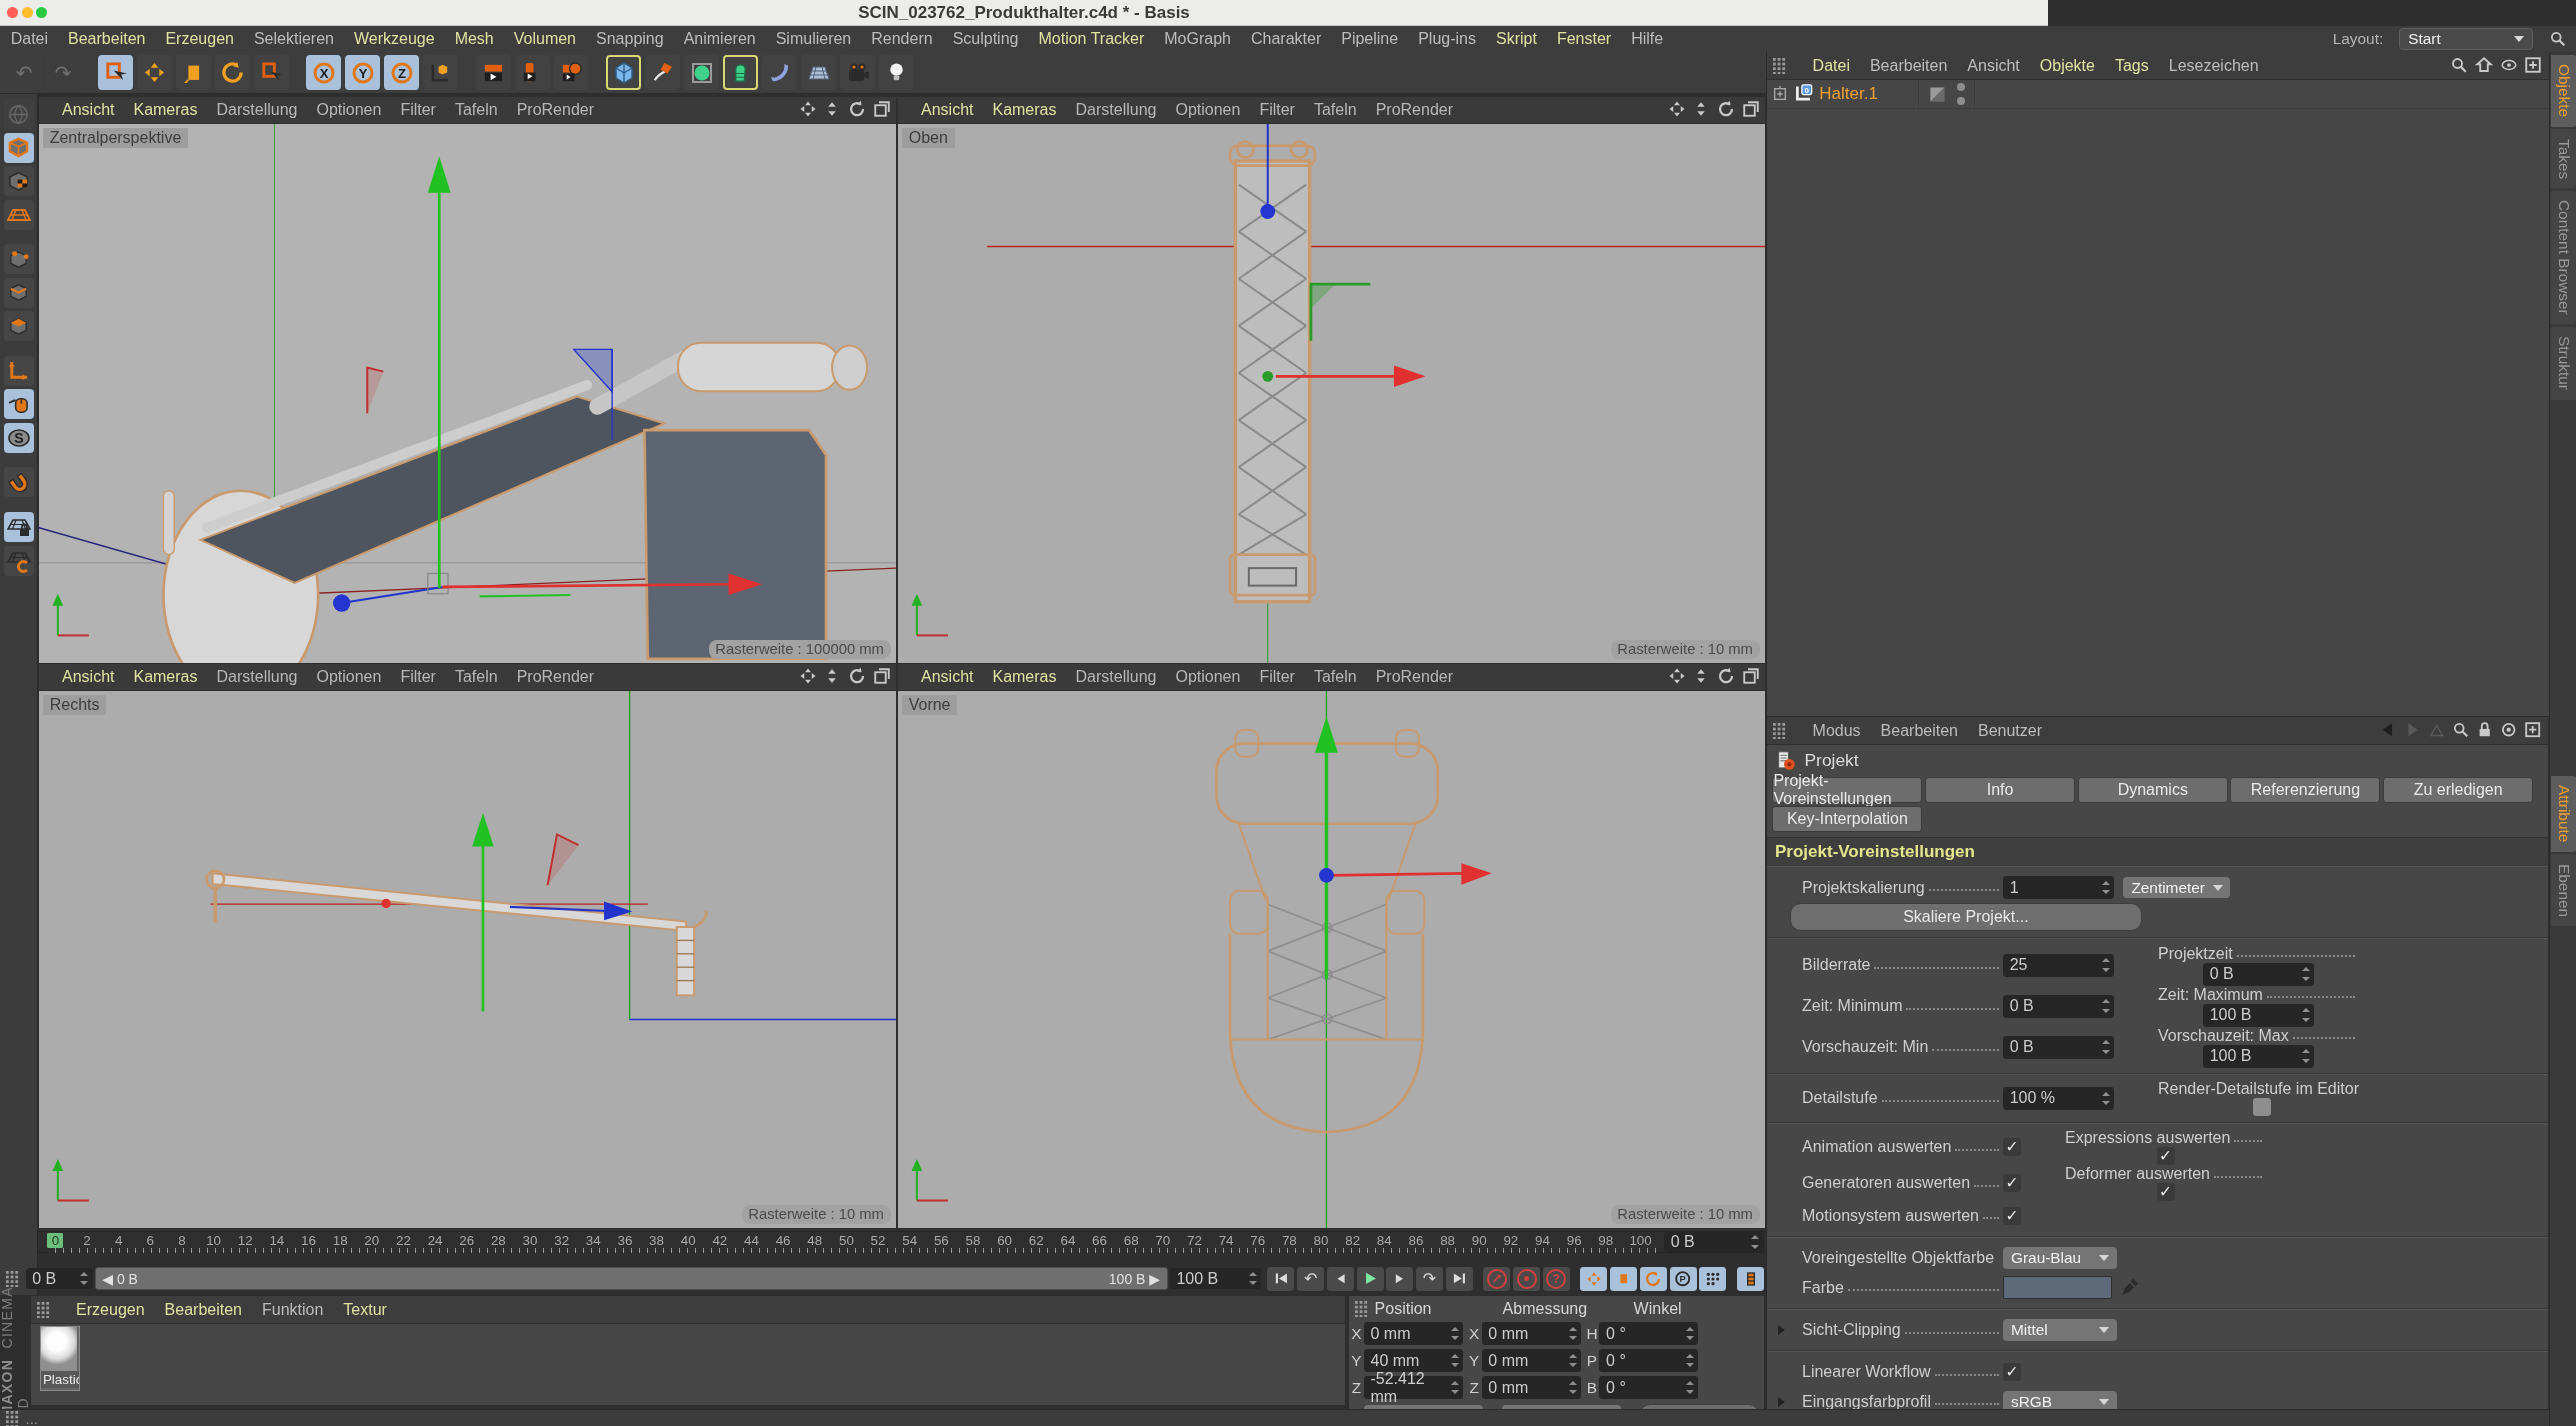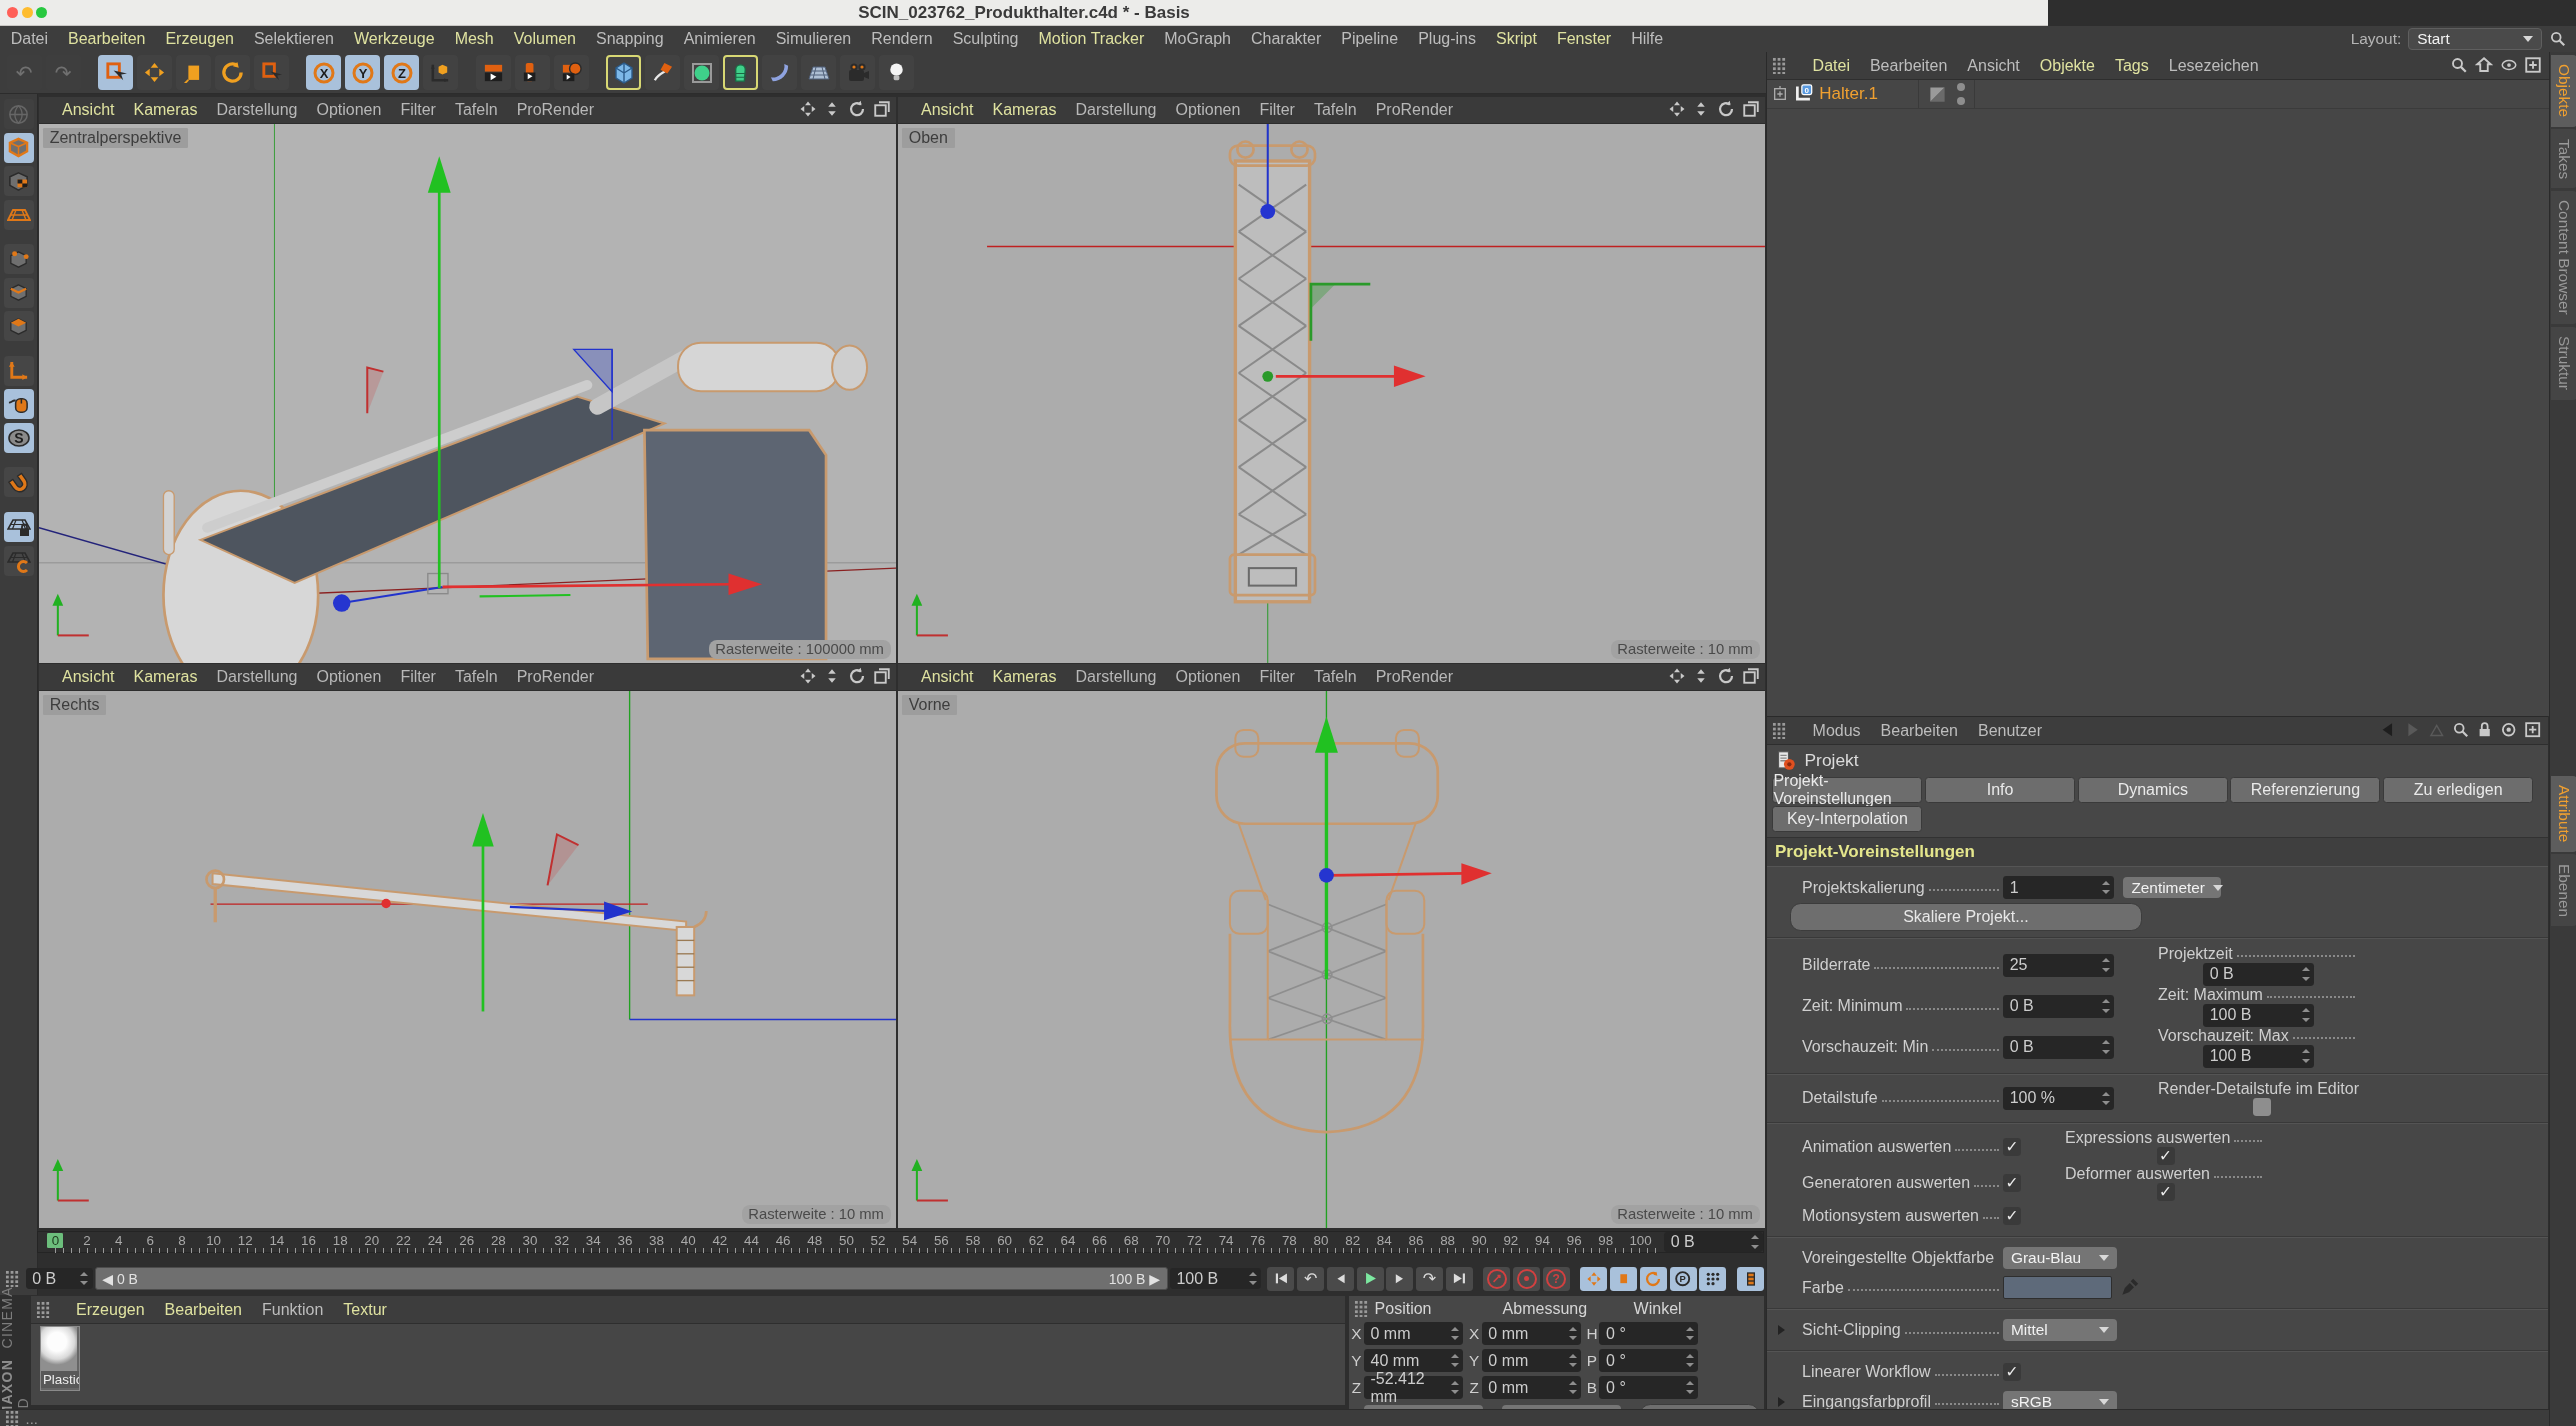--- a/index.html
+++ b/index.html
@@ -10,21 +10,21 @@
   
   .titlebar{left:0;top:0;width:2048px;height:25px;background:#ececea;border-bottom:0.7px solid #c9c7c4;
             display:flex;align-items:center;justify-content:center;}
   .tl{position:absolute;top:6.7px;width:11.4px;height:11.4px;border-radius:50%;}
   .title{font-size:17px;color:#3a3a3a;font-weight:bold;}
   
   .menubar{left:0;top:25.5px;width:2576px;height:27px;background:#3d3d3d;display:flex;align-items:center;
            padding-left:10.7px;box-sizing:border-box;gap:20px;border-bottom:0.7px solid #313131;}
   .mi{font-size:16px;color:#bdbdbd;cursor:default;}
   .mi[data-hl="1"]{color:#dfe2a0;}
-  .layoutbox{position:absolute;right:9.4px;top:28px;display:flex;align-items:center;gap:7px;}
+  .layoutbox{position:absolute;right:9.4px;top:28px;display:flex;align-items:center;gap:16px;}
   .layoutlbl{font-size:15.4px;color:#b5b5b5;}
   .pill{background:#757575;border-radius:4px;height:21.5px;display:inline-flex;align-items:center;
         justify-content:space-between;padding:0 8px;font-size:15.4px;color:#f2f2f2;box-sizing:border-box;}
   .pill.dark{background:#4a4a4a;border:0.7px solid #5f5f5f;width:134px;}
   .dd{width:0;height:0;border-left:5.4px solid transparent;border-right:5.4px solid transparent;
       border-top:6.7px solid #d8d8d8;margin-left:8px;}
   
   .toolbar{left:0;top:52px;width:2576px;height:42px;background:#3d3d3d;display:flex;align-items:center;
            padding-left:6.7px;gap:4px;box-sizing:border-box;border-bottom:0.7px solid #2c2c2c;}
   .tbtn{width:35px;height:35px;border-radius:4px;background:#424242;display:flex;align-items:center;
@@ -805,21 +805,21 @@
 
   <div class="arow" style="margin-top:5.4px">
     <div class="albl">
         <span>Projektskalierung</span>
         <i class="dots"></i>
       </div>
     <div class="fld w165">
         <span>1</span>
         <b class="stp"></b>
       </div>
-    <span class="pill" style="margin-left:9.4px;width:98px">
+    <span class="pill" style="margin-left:9.4px;width:107px">
         <span>Zentimeter</span>
         <i class="dd"></i>
       </span>
   </div>
   <div class="arow">
       <span class="btn" style="width:315px;margin-left:-12px">Skaliere Projekt...</span>
     </div>
   <div class="sep"></div>
   <div class="arow">
     <div class="albl">

